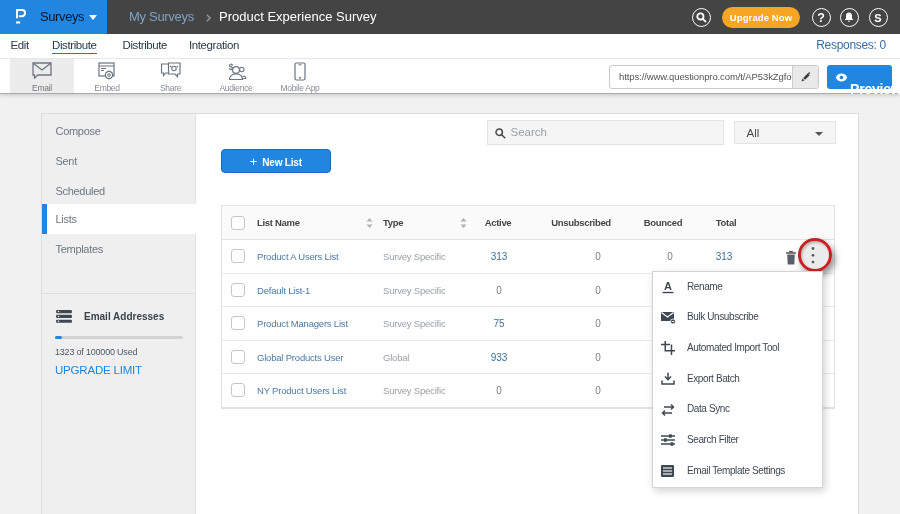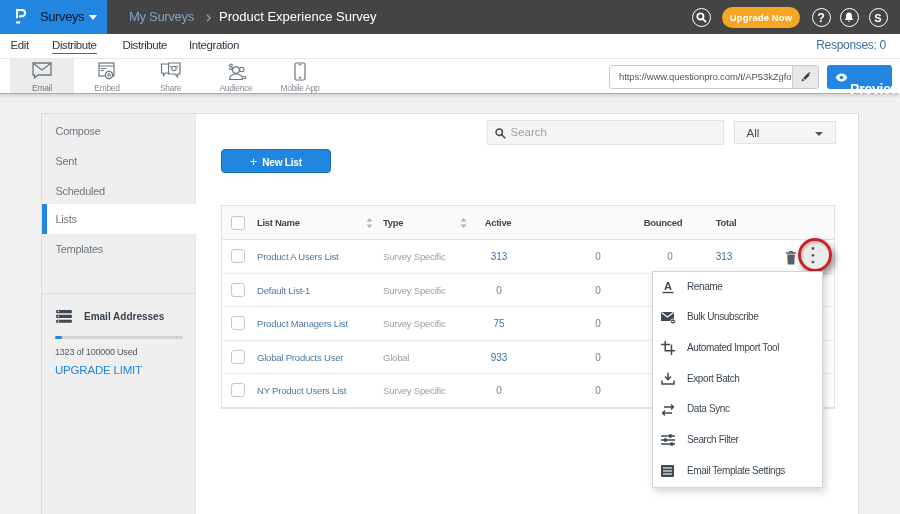--- a/index.html
+++ b/index.html
@@ -240,20 +240,21 @@
       <svg class="sort" style="left:144px;" viewBox="0 0 7 10">
           <path d="M3.5 0 L6.5 3.5 L0.5 3.5 Z" fill="#b0b0b0"></path>
           <path d="M3.5 10 L6.5 6.5 L0.5 6.5 Z" fill="#b0b0b0"></path>
         </svg>
       <div class="hcell" style="left:161px;">Type</div>
       <svg class="sort" style="left:238px;" viewBox="0 0 7 10">
           <path d="M3.5 0 L6.5 3.5 L0.5 3.5 Z" fill="#b0b0b0"></path>
           <path d="M3.5 10 L6.5 6.5 L0.5 6.5 Z" fill="#b0b0b0"></path>
         </svg>
       <div class="hcell" style="left:246px;width:60px;text-align:center;">Active</div>
+      <div class="hcell" style="left:319px;width:80px;text-align:center;">Unsubscribed</div>
       <div class="hcell" style="left:411px;width:60px;text-align:center;">Bounced</div>
       <div class="hcell" style="left:474px;width:60px;text-align:center;">Total</div>
     </div>
     <div class="trow">
       <div class="cb"></div>
       <div class="rname">Product A Users List</div>
       <div class="rtype">Survey Specific</div>
       <div class="num nblue" style="left:247px;width:60px;">313</div>
       <div class="num ngrey" style="left:336px;width:80px;">0</div>
       <div class="num ngrey" style="left:418px;width:60px;">0</div>

